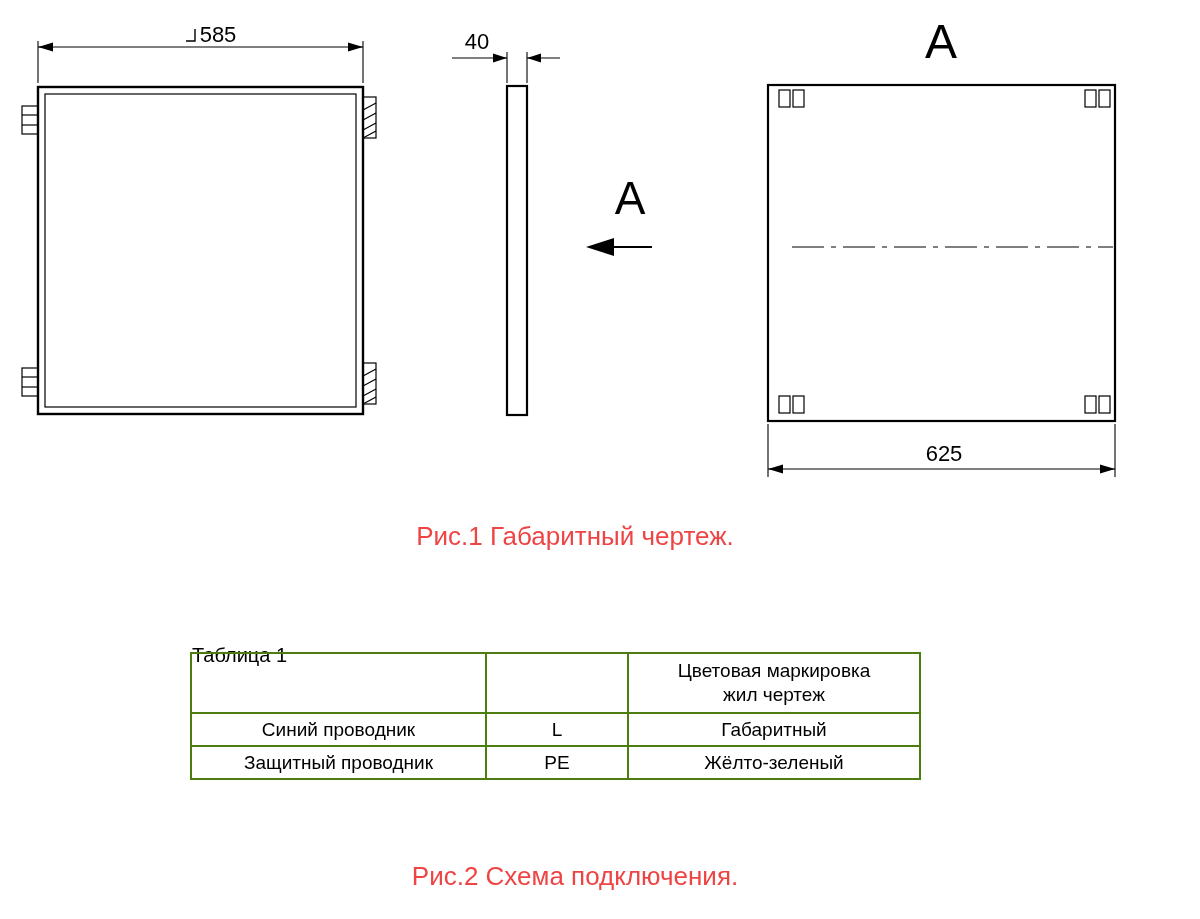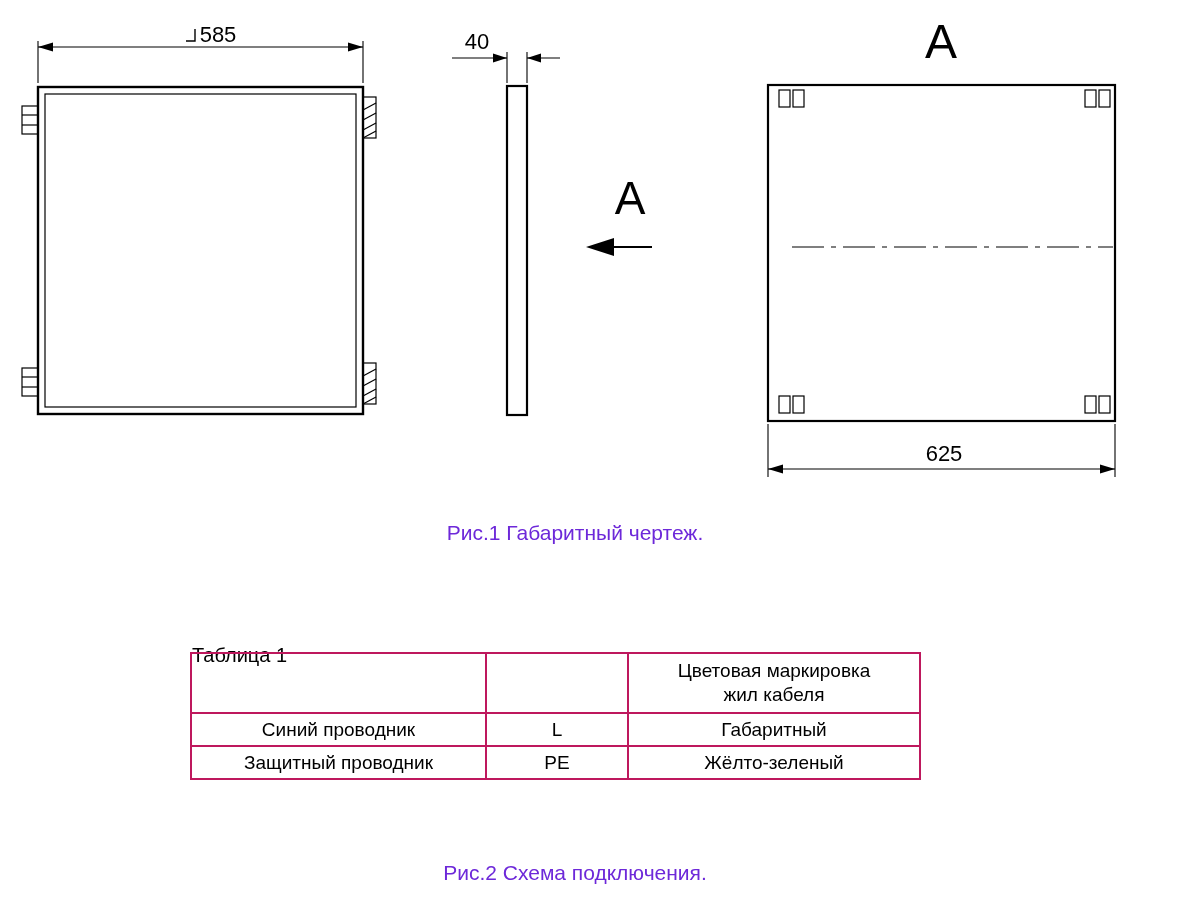--- a/index.html
+++ b/index.html
@@ -20,41 +20,41 @@
   #drawing-svg {
     position: absolute;
     top: 0;
     left: 0;
   }
   .caption {
     position: absolute;
     left: 0;
     width: 1150px;
     text-align: center;
-    font-size: 21px;
-    color: #6d28d9;
+    font-size: 26px;
+    color: #ef4444;
   }
   #fig1-caption { top: 521px; }
   #fig2-caption { top: 861px; }
   #table-title {
     position: absolute;
     left: 192px;
     top: 644px;
     font-size: 20px;
   }
   #wiring-table {
     position: absolute;
     left: 190px;
     top: 652px;
     border-collapse: collapse;
     table-layout: fixed;
     font-size: 19px;
   }
   #wiring-table td {
-    border: 2px solid #be185d;
+    border: 2px solid #4d7c0f;
     text-align: center;
     vertical-align: middle;
     padding: 2px 6px;
     overflow: hidden;
   }
   #wiring-table .c1 { width: 281px; }
   #wiring-table .c2 { width: 128px; }
   #wiring-table .c3 { width: 278px; }
   #wiring-table .hdr-row td { height: 54px; }
   #wiring-table .data-row td { height: 27px; }
@@ -172,21 +172,21 @@
 
   <div id="table-title">Таблица 1</div>
 
   <table id="wiring-table">
     <tbody>
       <tr class="hdr-row">
         <td class="c1"></td>
         <td class="c2"></td>
         <td class="c3">
           <span class="hdr-line">Цветовая маркировка</span>
-          <span class="hdr-line">жил кабеля</span>
+          <span class="hdr-line">жил чертеж</span>
         </td>
       </tr>
       <tr class="data-row">
         <td class="c1">Синий проводник</td>
         <td class="c2">L</td>
         <td class="c3">Габаритный</td>
       </tr>
       <tr class="data-row">
         <td class="c1">Защитный проводник</td>
         <td class="c2">PE</td>

